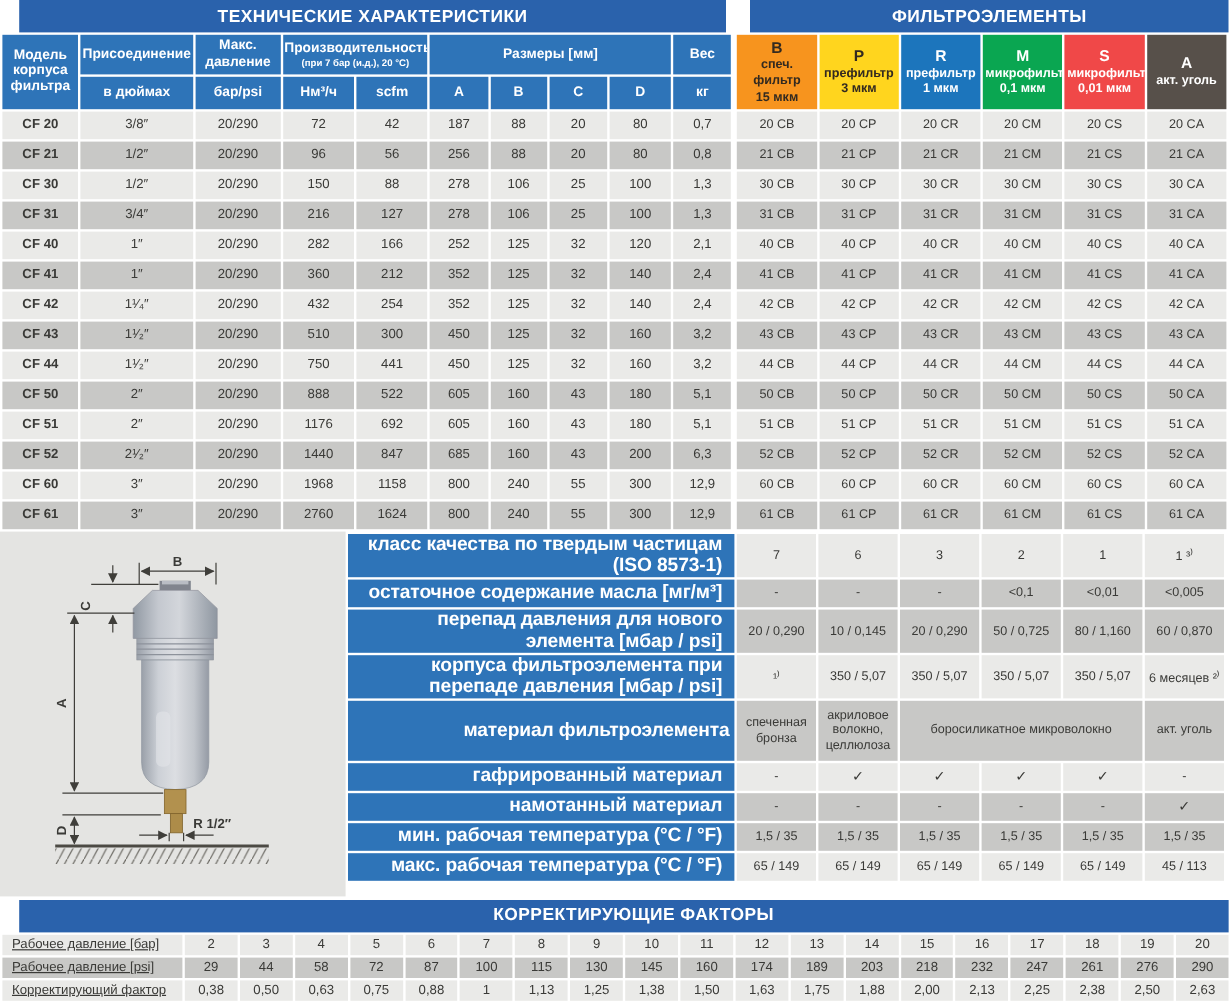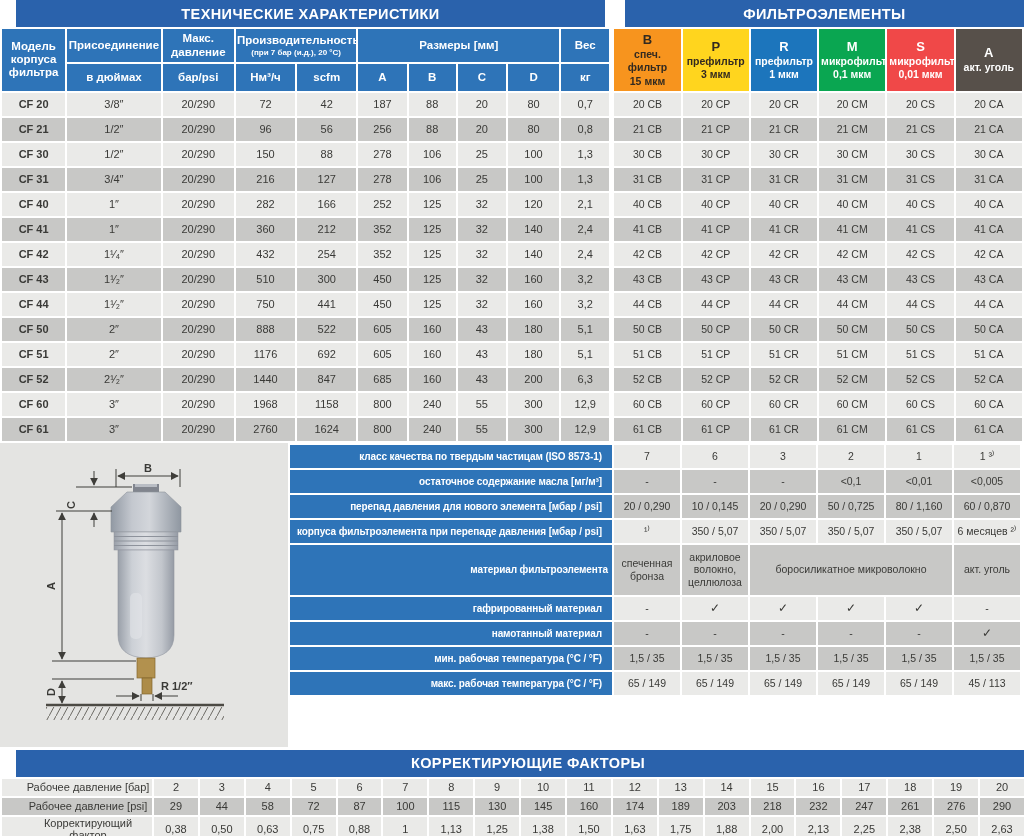--- a/index.html
+++ b/index.html
@@ -42,32 +42,32 @@
   .el-letter { font-size:13px; font-weight:bold; }
   .el-name   { font-size:10.5px; font-weight:bold; }
   .el-micron { font-size:10.5px; font-weight:bold; }
 
   
   .specrow { display:flex; align-items:flex-start; }
   .diagram { width:288px; height:304px; background:#e4e4e2; flex:none; }
   table.spec { width:734px; flex:none; }
   table.spec td { height:23px; font-size:10.5px; }
   table.spec td.slabel {
-    background:#2e74b8; color:#fff; font-weight:bold; font-size:10px;
+    background:#2e74b8; color:#fff; font-weight:bold; font-size:16px;
     text-align:right; padding-right:10px; letter-spacing:-.1px;
   }
   table.spec td.lt { background:#eaeae8; }
   table.spec td.dk { background:#c8c8c6; }
   table.spec tr.tall td { height:50px; line-height:1.2; padding:0 4px; }
   table.spec td.check { font-size:12px; }
 
   
   table.corr { width:1026px; }
   table.corr td { height:17px; font-size:11px; }
-  table.corr td.clabel { text-align:center; padding-left:22px; font-size:11px; }
+  table.corr td.clabel { text-align:left; padding-left:8px; font-size:11px;text-decoration:underline; }
 
   svg text { font-family:"Liberation Sans", sans-serif; }
 </style>
 </head>
 <body>
 
 <div class="page">
 
   <div class="titlebar">
     <div class="band band-left">ТЕХНИЧЕСКИЕ ХАРАКТЕРИСТИКИ</div>

